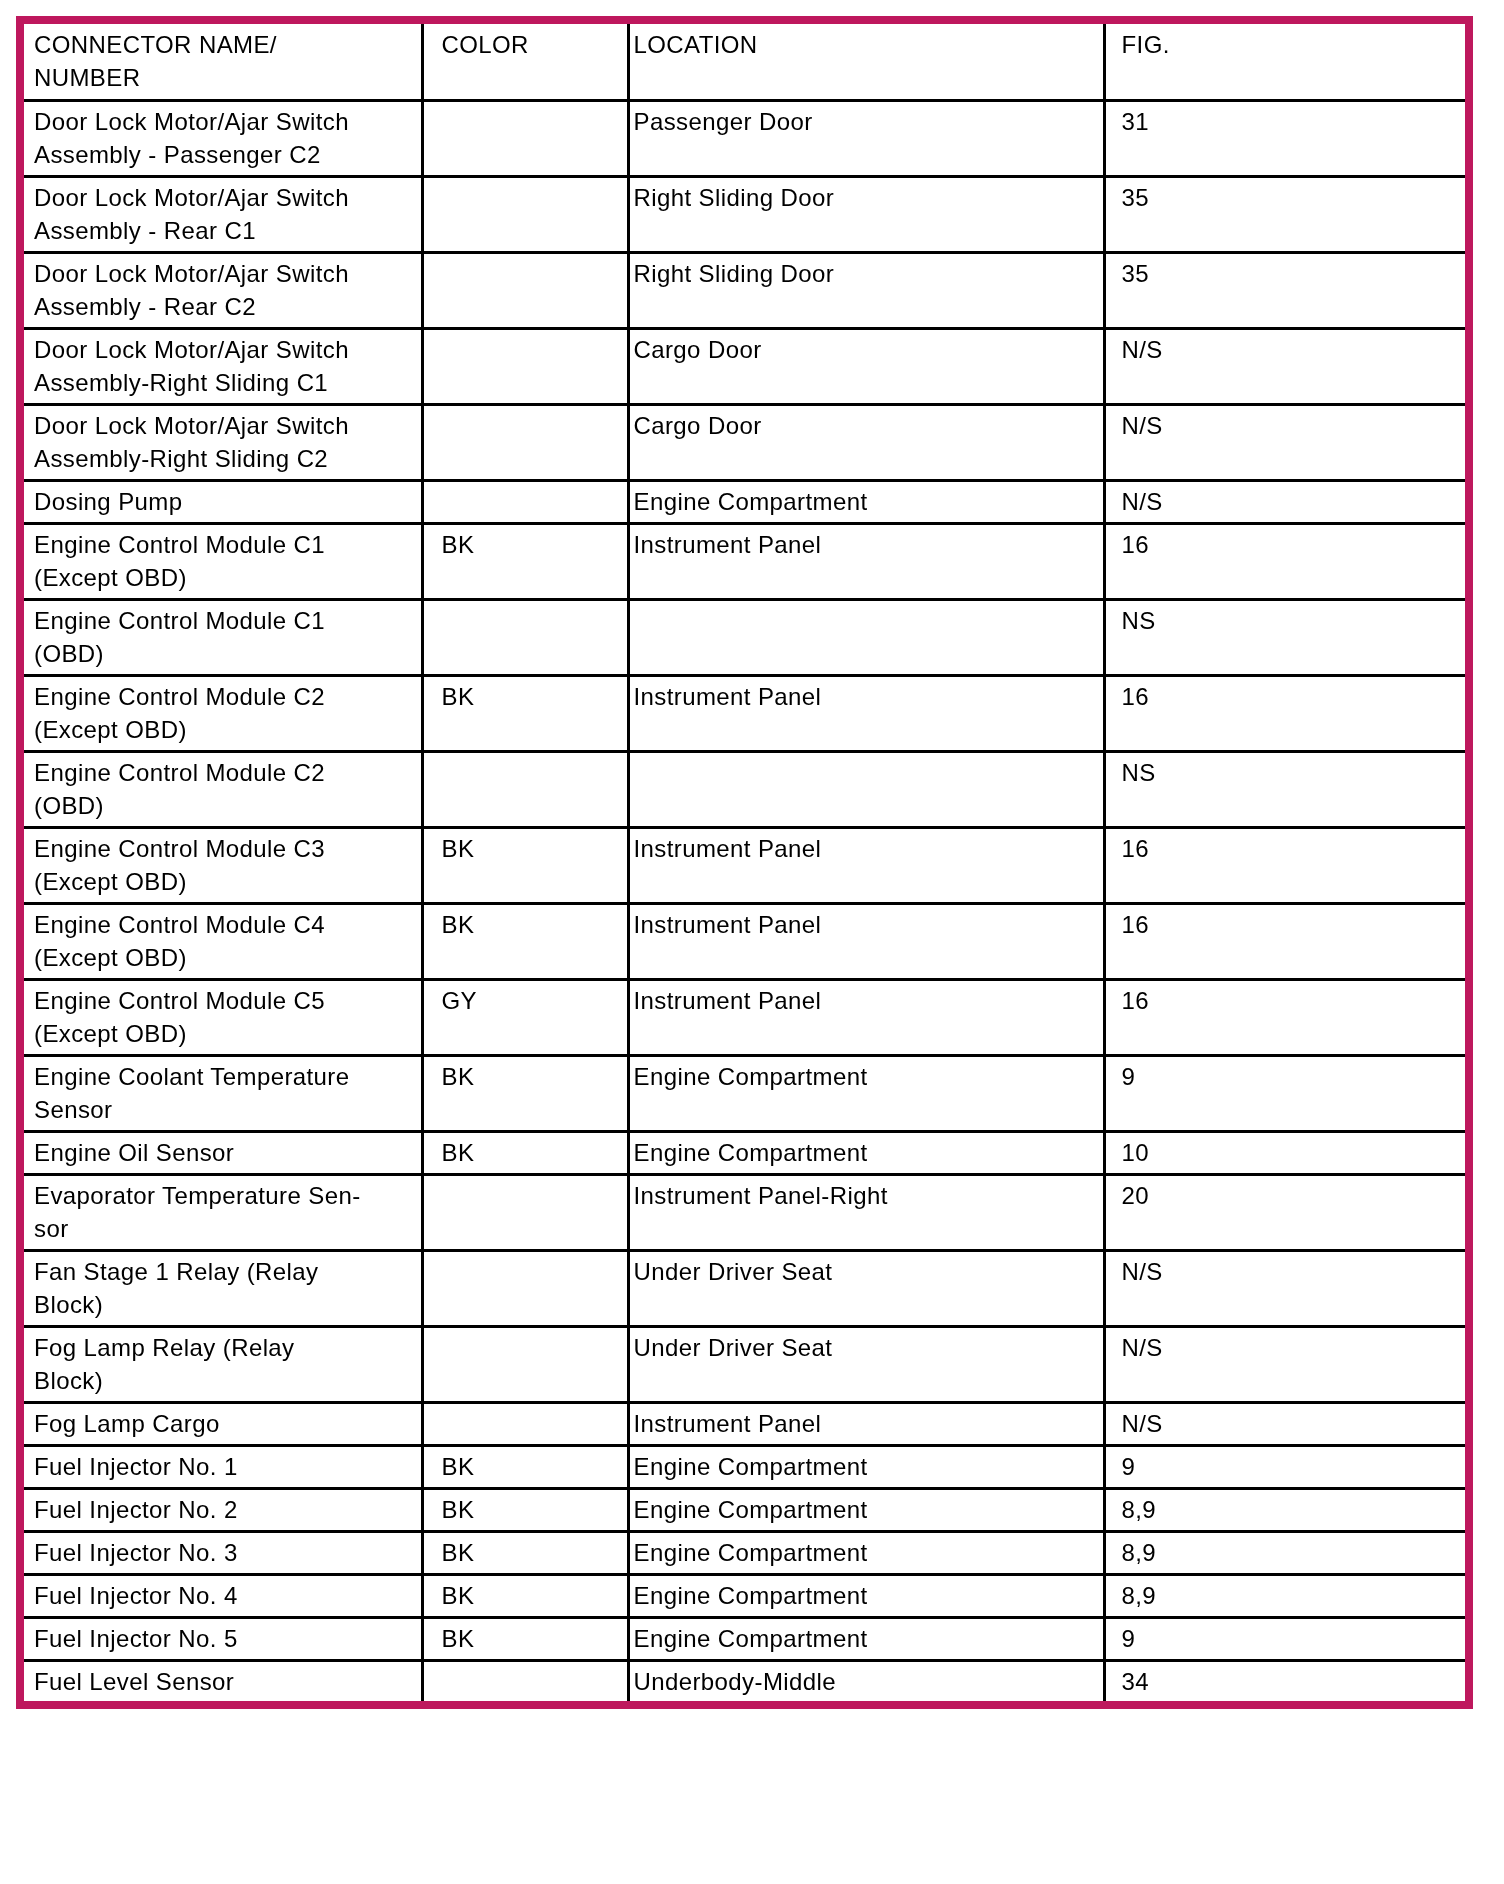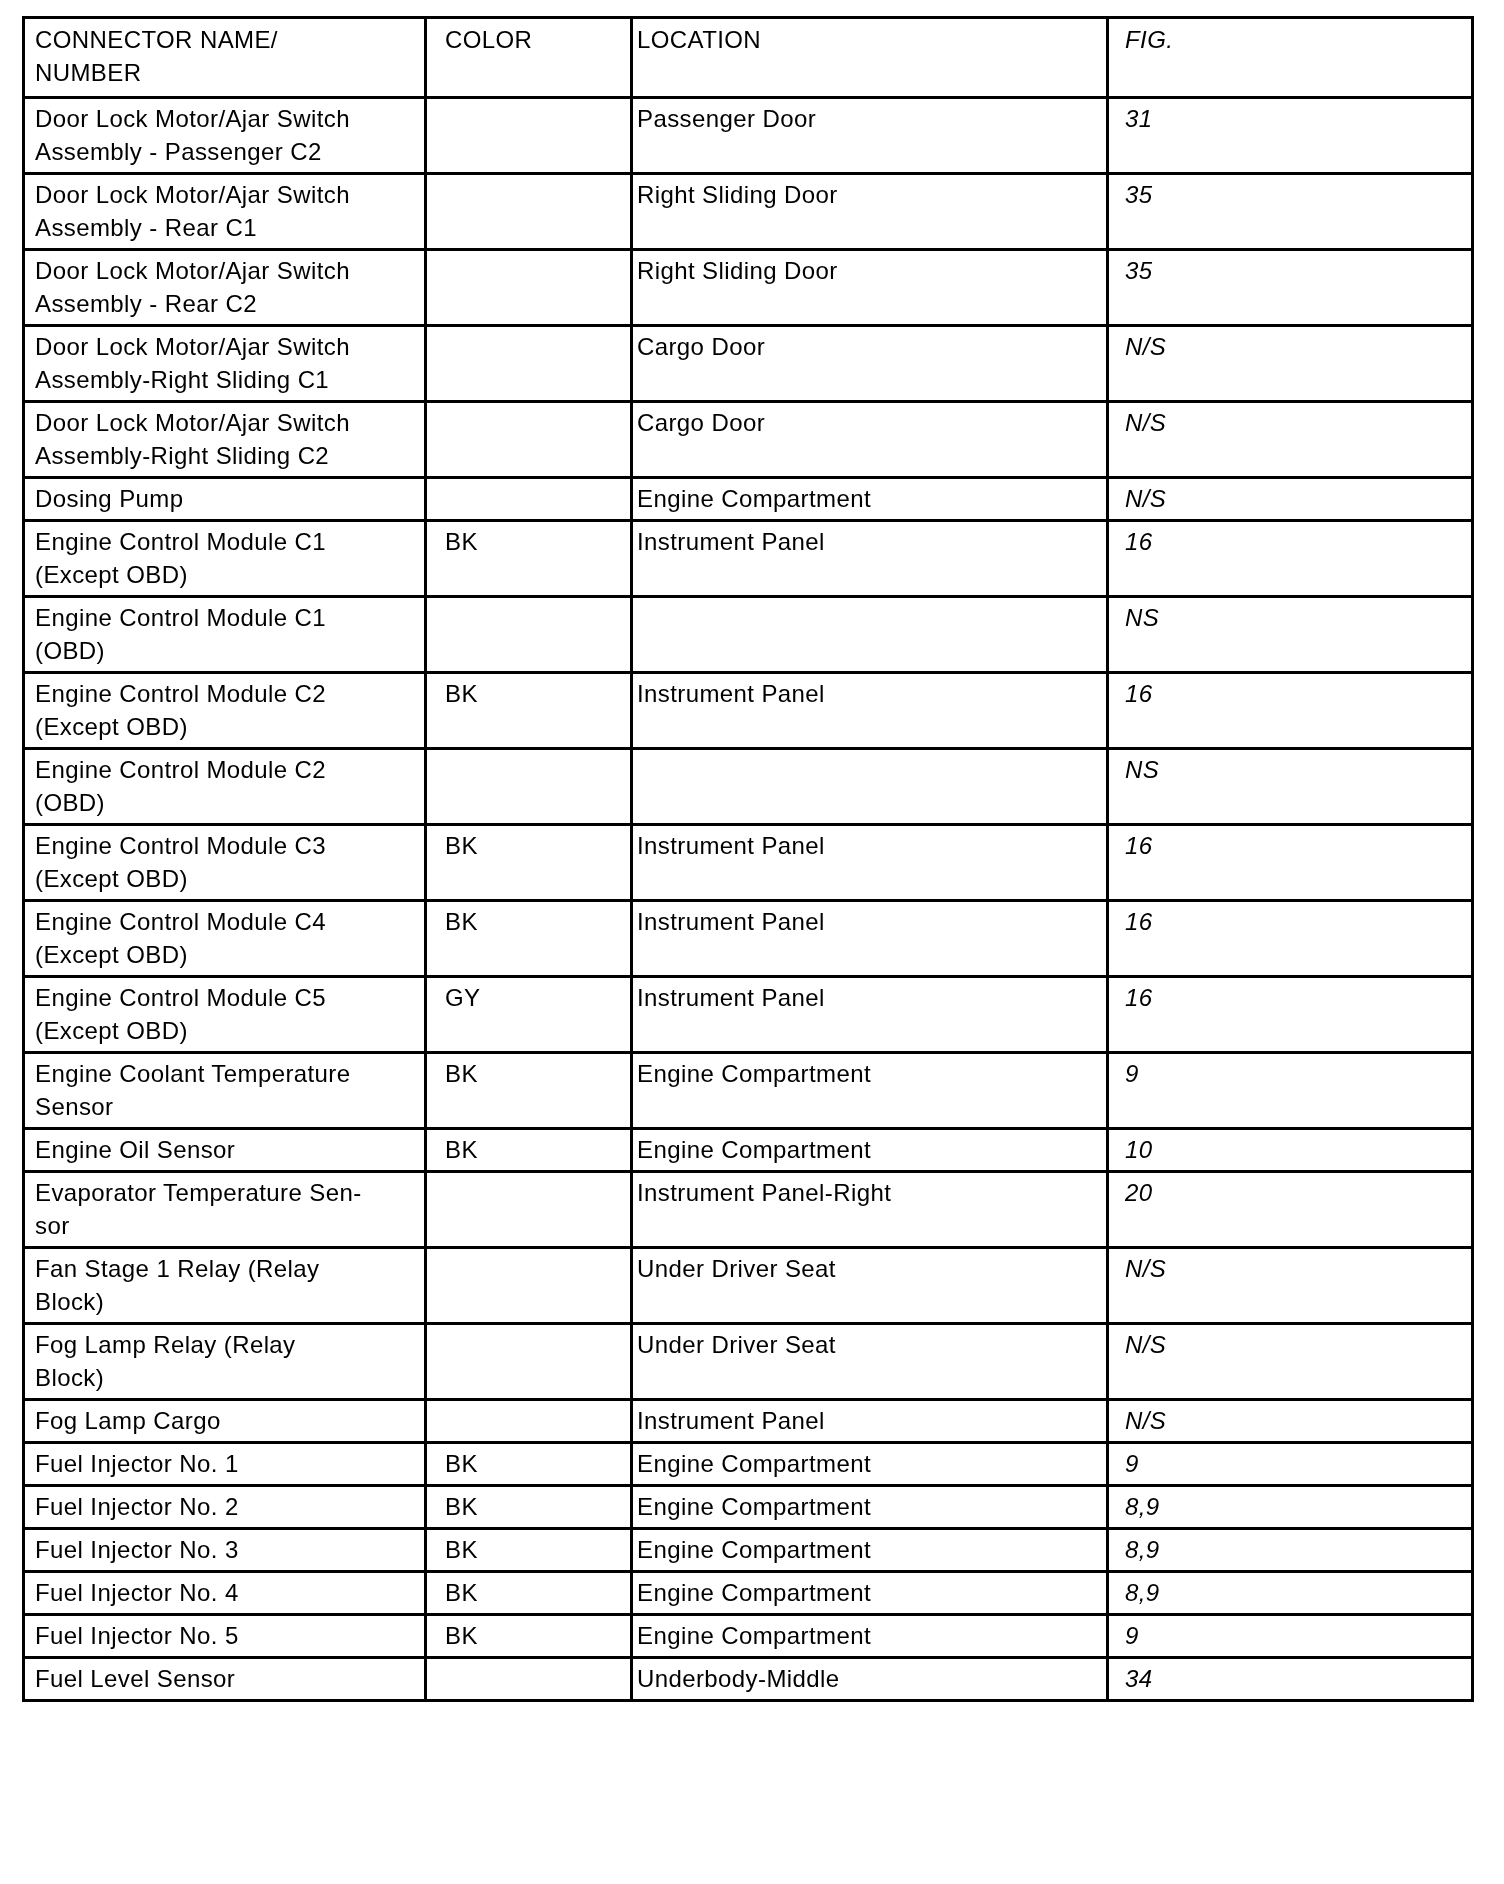--- a/index.html
+++ b/index.html
@@ -10,26 +10,26 @@
     body {
       width: 1504px;
       height: 1884px;
       position: relative;
       overflow: hidden;
       font-family: "Liberation Sans", sans-serif;
       color: #000000;
     }
     #connector-table {
       position: absolute;
-      left: 22px;
+      left: 16px;
       top: 16px;
       width: 1449px;
       border-collapse: collapse;
       table-layout: fixed;
-      border: 3px solid #be185d;
+      border: 8px solid #be185d;
     }
     #connector-table col.c-name { width: 402px; }
     #connector-table col.c-color { width: 206px; }
     #connector-table col.c-loc { width: 476px; }
     #connector-table col.c-fig { width: 365px; }
     #connector-table th,
     #connector-table td {
       border: 3px solid #000;
       vertical-align: top;
       text-align: left;
@@ -42,21 +42,21 @@
       white-space: pre-line;
     }
     #connector-table tr.hdr th { height: 80px; padding-top: 4px; }
     #connector-table tr.r2 td { height: 76px; }
     #connector-table tr.r1 td { height: 43px; }
     #connector-table td.color-cell,
     #connector-table th.color-cell { padding-left: 18px; }
     #connector-table td.loc-cell,
     #connector-table th.loc-cell { padding-left: 4px; }
     #connector-table td.fig-cell,
-    #connector-table th.fig-cell { padding-left: 16px; font-style: italic; }
+    #connector-table th.fig-cell { padding-left: 16px; }
   </style>
 </head>
 <body>
 
 <table id="connector-table">
   <colgroup>
     <col class="c-name">
     <col class="c-color">
     <col class="c-loc">
     <col class="c-fig">

